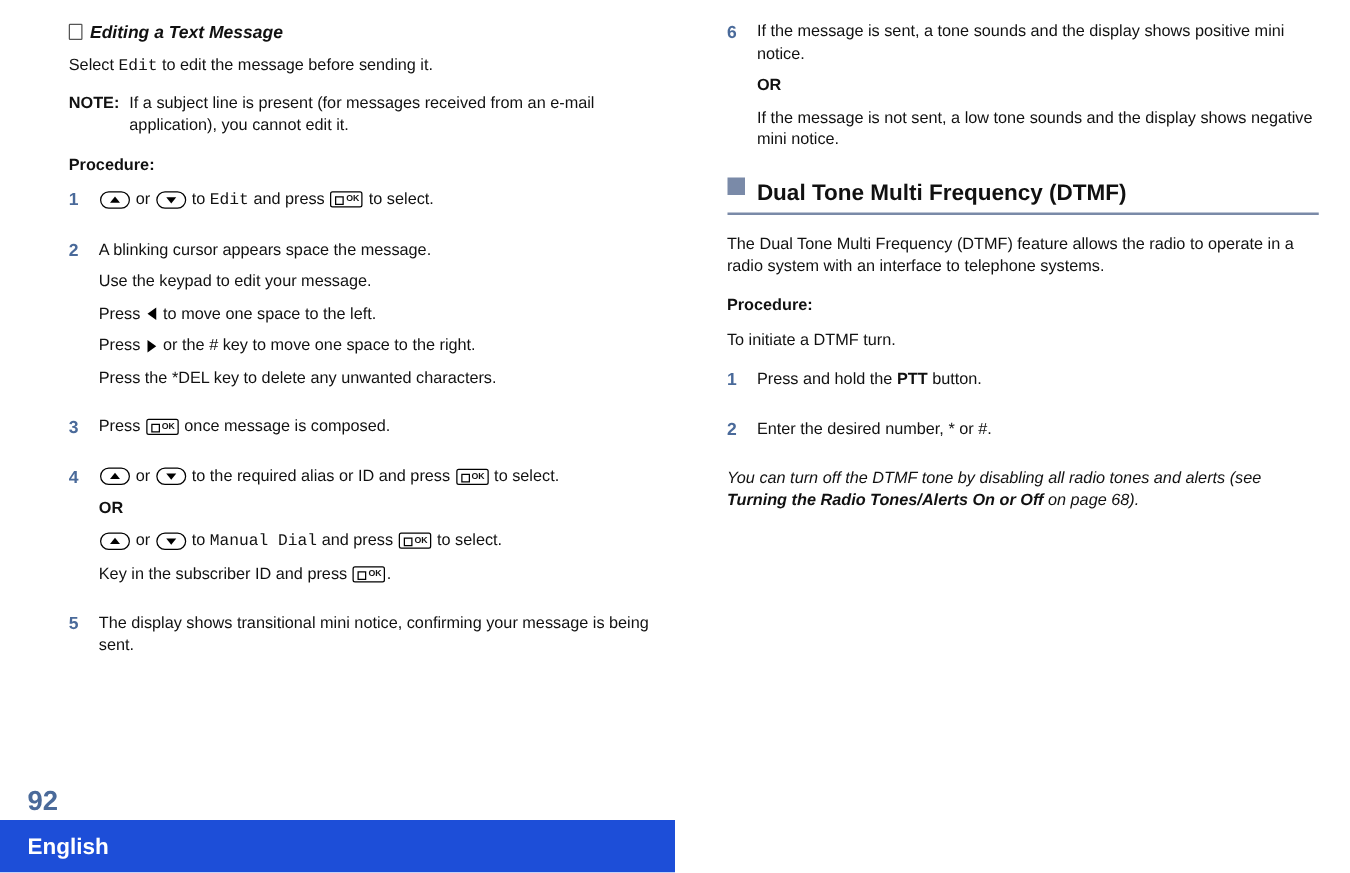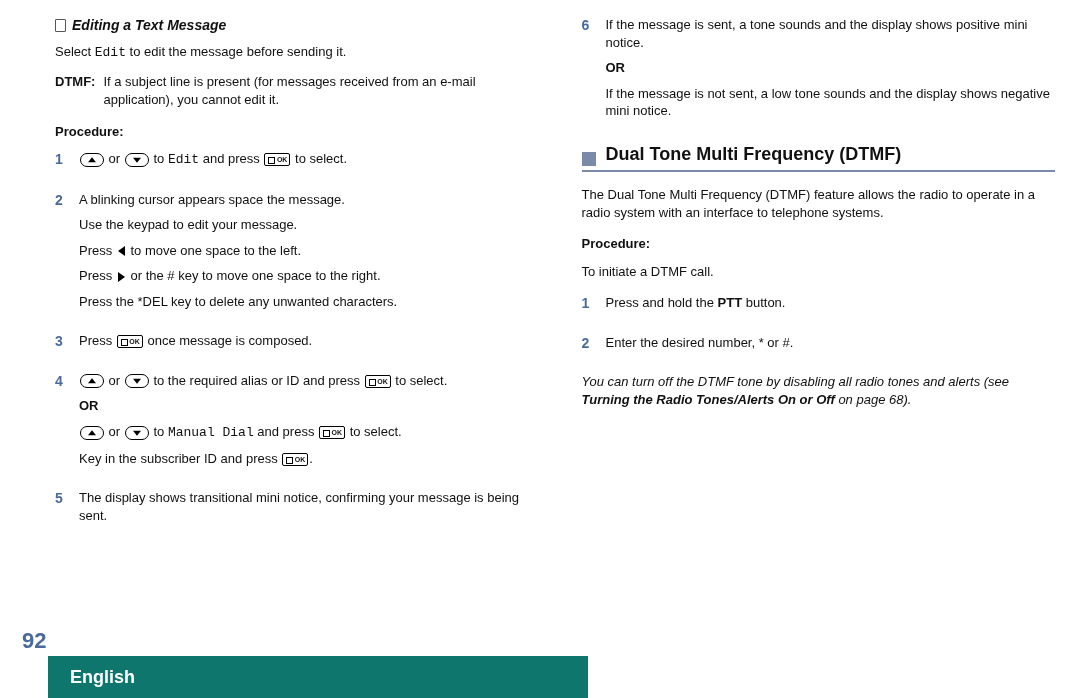--- a/index.html
+++ b/index.html
@@ -18,26 +18,25 @@
   .page-number {
     position:absolute;
     left:22px; top:628px;
     font-size:22px; font-weight:bold;
     color:#4a6a9a;
   }
   .footer-bar {
     position:absolute;
     left:0; bottom:0;
     width:540px; height:42px;
-    background:#0f766e;
+    background:#1d4ed8;
     color:#fff;
     font-size:18px; font-weight:bold;
     display:flex; align-items:center;
     padding-left:22px;
-    margin-left:48px;
   }
   .content {
     position:absolute;
     left:55px; top:16px;
     width:1000px;
     display:flex;
     gap:53px;
     font-size:13px;
     line-height:1.35;
     color:#111;
@@ -56,21 +55,21 @@
   .mono { font-family:"Courier New",monospace; }
   .note-row { display:flex; gap:8px; margin-bottom:14px; }
   .note-label { font-weight:bold; }
   .proc-label { font-weight:bold; margin-bottom:10px; }
   .step { display:flex; gap:10px; margin-bottom:14px; }
   .step-num { font-weight:bold; color:#4a6a9a; font-size:14px; width:14px; flex-shrink:0; }
   .step-body { flex:1; }
   .step-body p { margin-bottom:8px; }
   .or-label { font-weight:bold; }
   .ptt { font-weight:bold; }
-  .section-head-row { display:flex; align-items:flex-end; gap:10px; margin:10px 0 4px; }
+  .section-head-row { display:flex; align-items:flex-start; gap:10px; margin:10px 0 4px; }
   .sq-bullet {
     width:14px; height:14px;
     background:#7a8aa8;
     flex-shrink:0;
   }
   .section-head { font-weight:bold; font-size:18px; }
   .section-rule { height:2px; background:#7a8aa8; margin-bottom:14px; }
   .para { margin-bottom:14px; }
   .ital-note { font-style:italic; margin-top:14px; }
   .ital-note .bold { font-weight:bold; }
@@ -156,21 +155,21 @@
     <div class="subhead-row">
       <span class="doc-icon"></span>
       <span class="subhead">Editing a Text Message</span>
     </div>
 
     <p class="intro">
       <span>Select </span><span class="mono">Edit</span><span> to edit the message before sending it.</span>
     </p>
 
     <div class="note-row">
-      <span class="note-label">DTMF:</span>
+      <span class="note-label">NOTE:</span>
       <span>If a subject line is present (for messages received from an e-mail application), you cannot edit it.</span>
     </div>
 
     <p class="proc-label">Procedure:</p>
 
     <div class="step">
       <span class="step-num">1</span>
       <div class="step-body">
         <p>
           <span class="key up"></span><span> or </span><span class="key down"></span><span> to </span><span class="mono">Edit</span><span> and press </span><span class="ok-key">OK</span><span> to select.</span>
@@ -241,21 +240,21 @@
     <div class="section-head-row">
       <span class="sq-bullet"></span>
       <span class="section-head">Dual Tone Multi Frequency (DTMF)</span>
     </div>
     <div class="section-rule"></div>
 
     <p class="para">The Dual Tone Multi Frequency (DTMF) feature allows the radio to operate in a radio system with an interface to telephone systems.</p>
 
     <p class="proc-label">Procedure:</p>
 
-    <p class="para">To initiate a DTMF call.</p>
+    <p class="para">To initiate a DTMF turn.</p>
 
     <div class="step">
       <span class="step-num">1</span>
       <div class="step-body">
         <p>
           <span>Press and hold the </span><span class="ptt">PTT</span><span> button.</span>
         </p>
       </div>
     </div>
 

